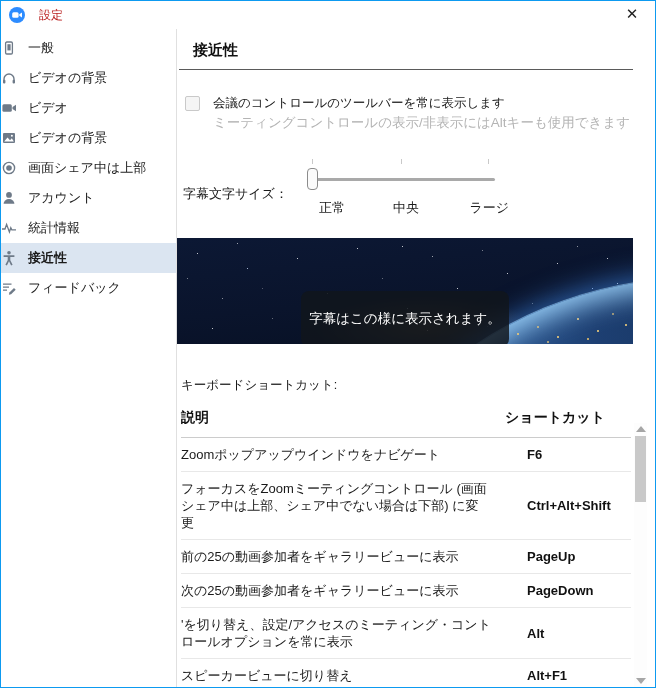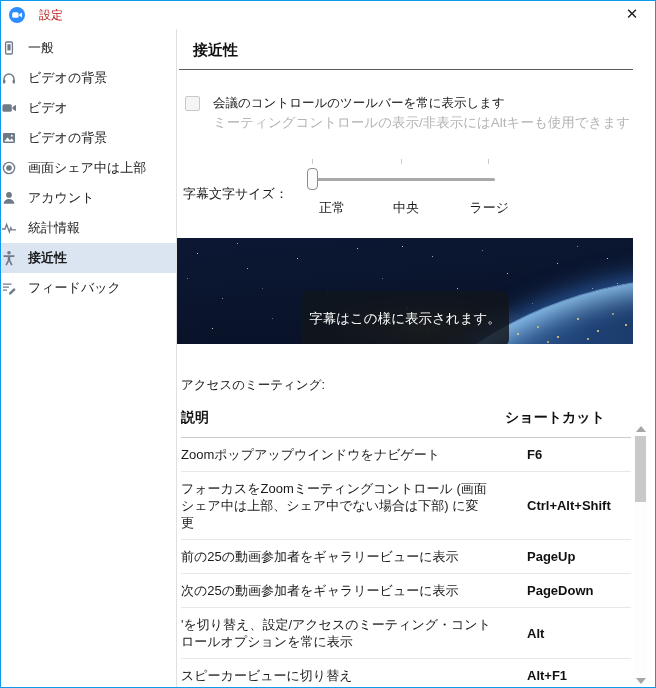--- a/index.html
+++ b/index.html
@@ -254,21 +254,21 @@
       <div class="preview">
         <span class="stars"></span>
         <span class="sun-glow"></span>
         <span class="earth"></span>
         <span class="city-lights"></span>
         <span class="caption-box">
           <span class="caption-text">字幕はこの様に表示されます。</span>
         </span>
       </div>
 
-      <div class="sc-title">アクセスのミーティング:</div>
+      <div class="sc-title">キーボードショートカット:</div>
 
       <div class="table">
         <div class="t-head">
           <span class="col-desc">説明</span>
           <span class="col-key">ショートカット</span>
         </div>
 
         <div class="t-row">
           <span class="desc">Zoomポップアップウインドウをナビゲート</span>
           <span class="key">F6</span>

